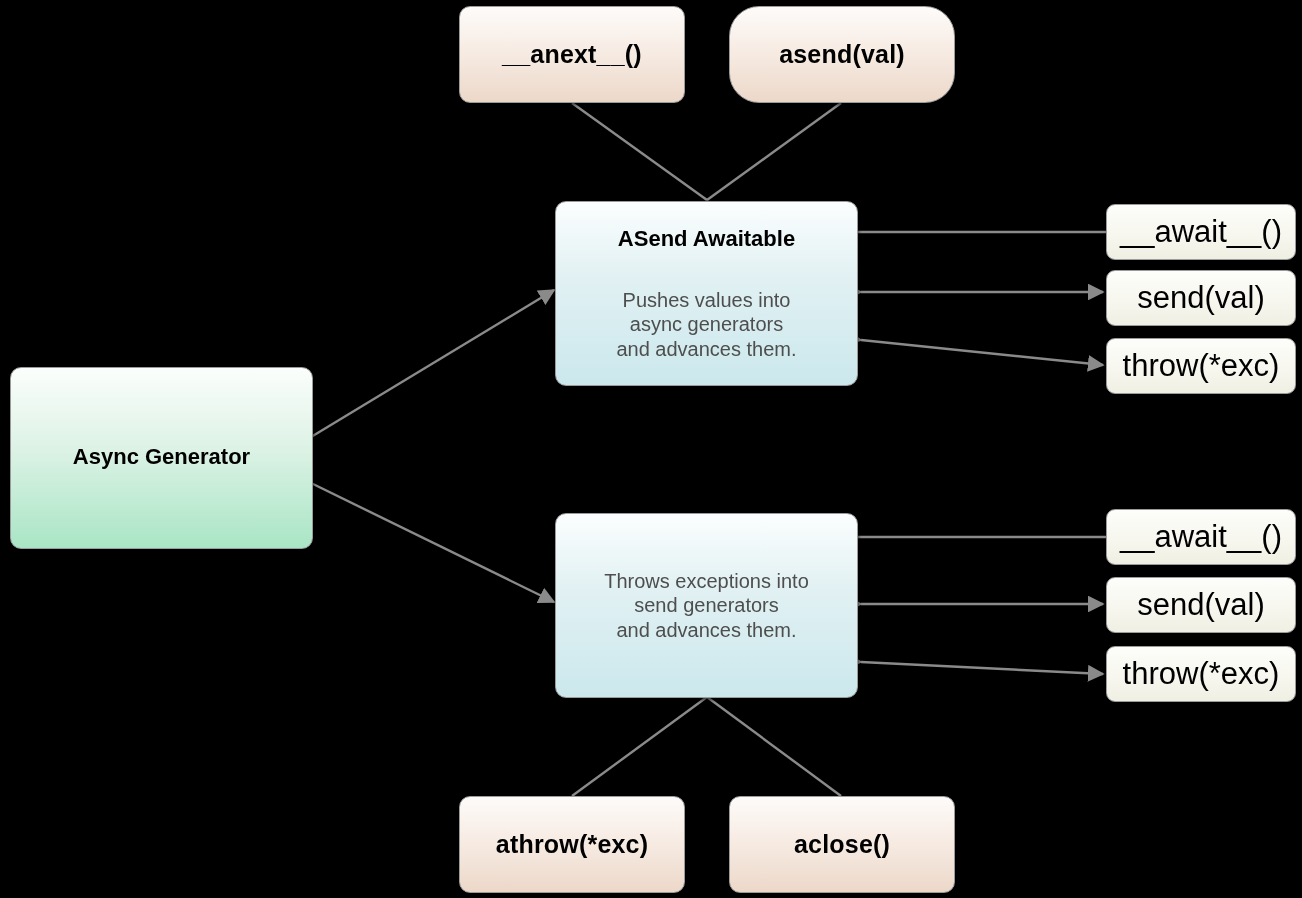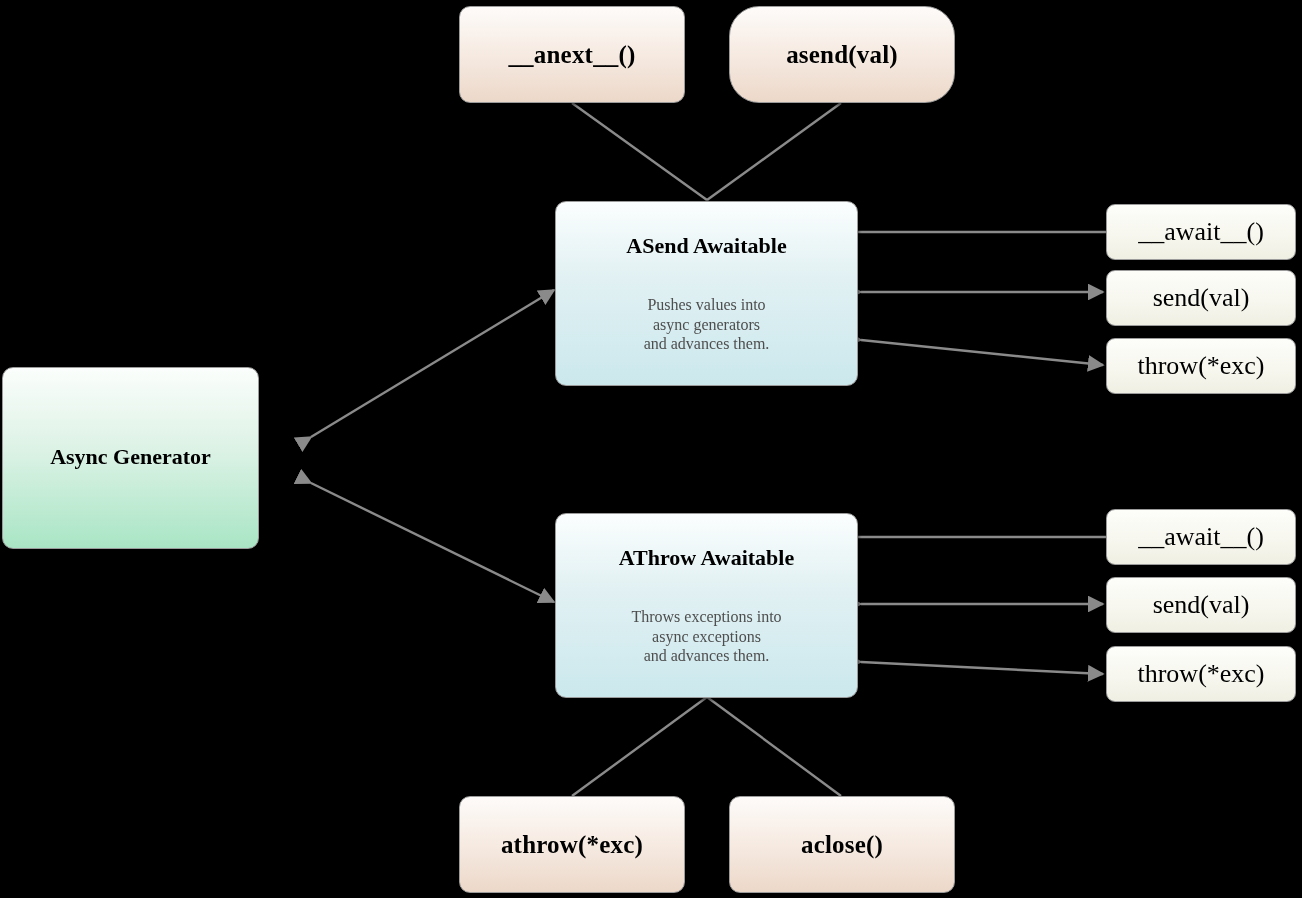--- a/index.html
+++ b/index.html
@@ -26,55 +26,54 @@
     position: absolute;
     border-radius: 11px;
     border: 1px solid #9b9b9b;
     display: flex;
     flex-direction: column;
     align-items: center;
     justify-content: center;
     text-align: center;
     box-shadow: 1px 2px 3px rgba(0,0,0,0.55);
     z-index: 2;
-    font-family: Liberation Serif, serif;
   }
   
   .pill-peach {
     background: linear-gradient(to bottom, #fdfbf9 0%, #f7ece4 45%, #ecd8c9 100%);
     font-weight: bold;
     font-size: 25px;
     color: #000000;
     letter-spacing: 0.2px;
   }
   
   .pill-cream {
     background: linear-gradient(to bottom, #fdfdfa 0%, #f7f7ef 55%, #efefe3 100%);
     font-weight: normal;
-    font-size: 26px;
+    font-size: 31px;
     color: #000000;
     border-radius: 9px;
   }
   
   .box-green {
     background: linear-gradient(to bottom, #fbfefc 0%, #dff3e7 42%, #a9e5c5 100%);
   }
   .box-cyan {
     background: linear-gradient(to bottom, #fbfefe 0%, #e2f1f3 40%, #cbe8ed 100%);
     gap: 34px;
   }
   .box-title {
     font-weight: bold;
     font-size: 22px;
     color: #000000;
     line-height: 1.22;
     margin-bottom: 1px;
   }
   .box-desc {
-    font-size: 16px;
+    font-size: 20px;
     color: #4e4e4e;
     line-height: 1.22;
     white-space: pre-line;
   }
 </style>
 </head>
 <body>
 
 <div id="stage">
 
@@ -118,28 +117,27 @@
     <span>asend(val)</span>
   </div>
 
   <div class="node box-cyan" style="left:555px; top:201px; width:303px; height:185px;">
     <div class="box-title">ASend Awaitable</div>
     <div class="box-desc">Pushes values into
 async generators
 and advances them.</div>
   </div>
 
-  <div class="node box-green" style="left:2px; top:367px; width:257px; height:182px;">
+  <div class="node box-green" style="left:10px; top:367px; width:303px; height:182px;">
     <div class="box-title">Async Generator</div>
   </div>
 
   <div class="node box-cyan" style="left:555px; top:513px; width:303px; height:185px;">
-    <div class="box-title">AThrow Awaitable</div>
     <div class="box-desc">Throws exceptions into
-async exceptions
+send generators
 and advances them.</div>
   </div>
 
   <div class="node pill-cream" style="left:1106px; top:204px; width:190px; height:56px;">
     <span>__await__()</span>
   </div>
   <div class="node pill-cream" style="left:1106px; top:270px; width:190px; height:56px;">
     <span>send(val)</span>
   </div>
   <div class="node pill-cream" style="left:1106px; top:338px; width:190px; height:56px;">

